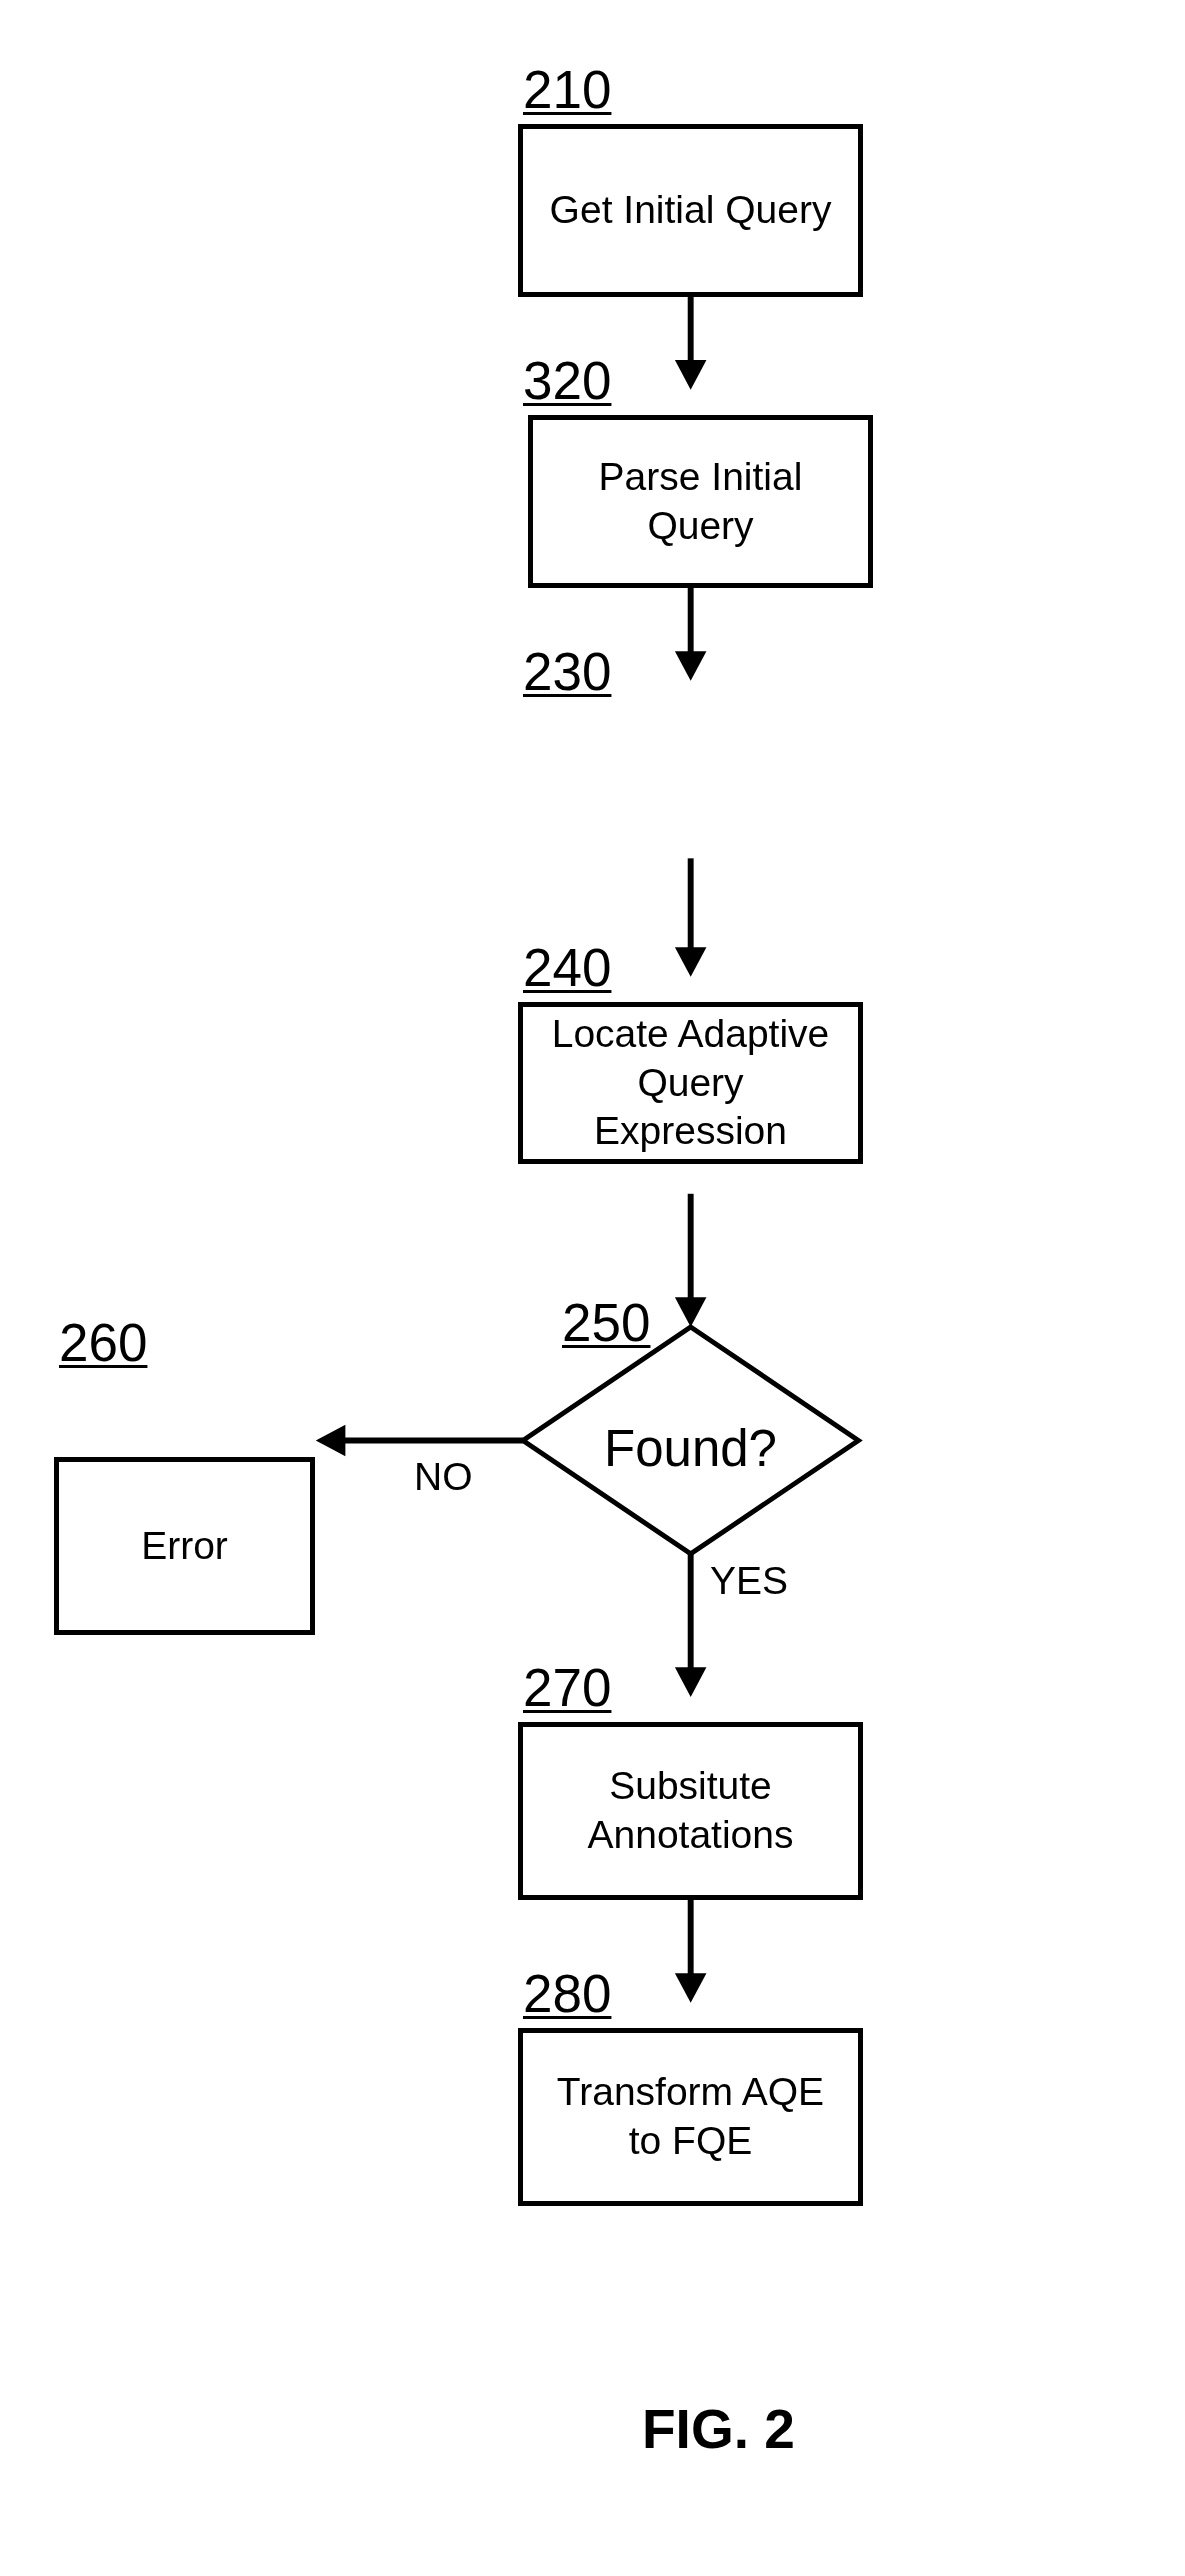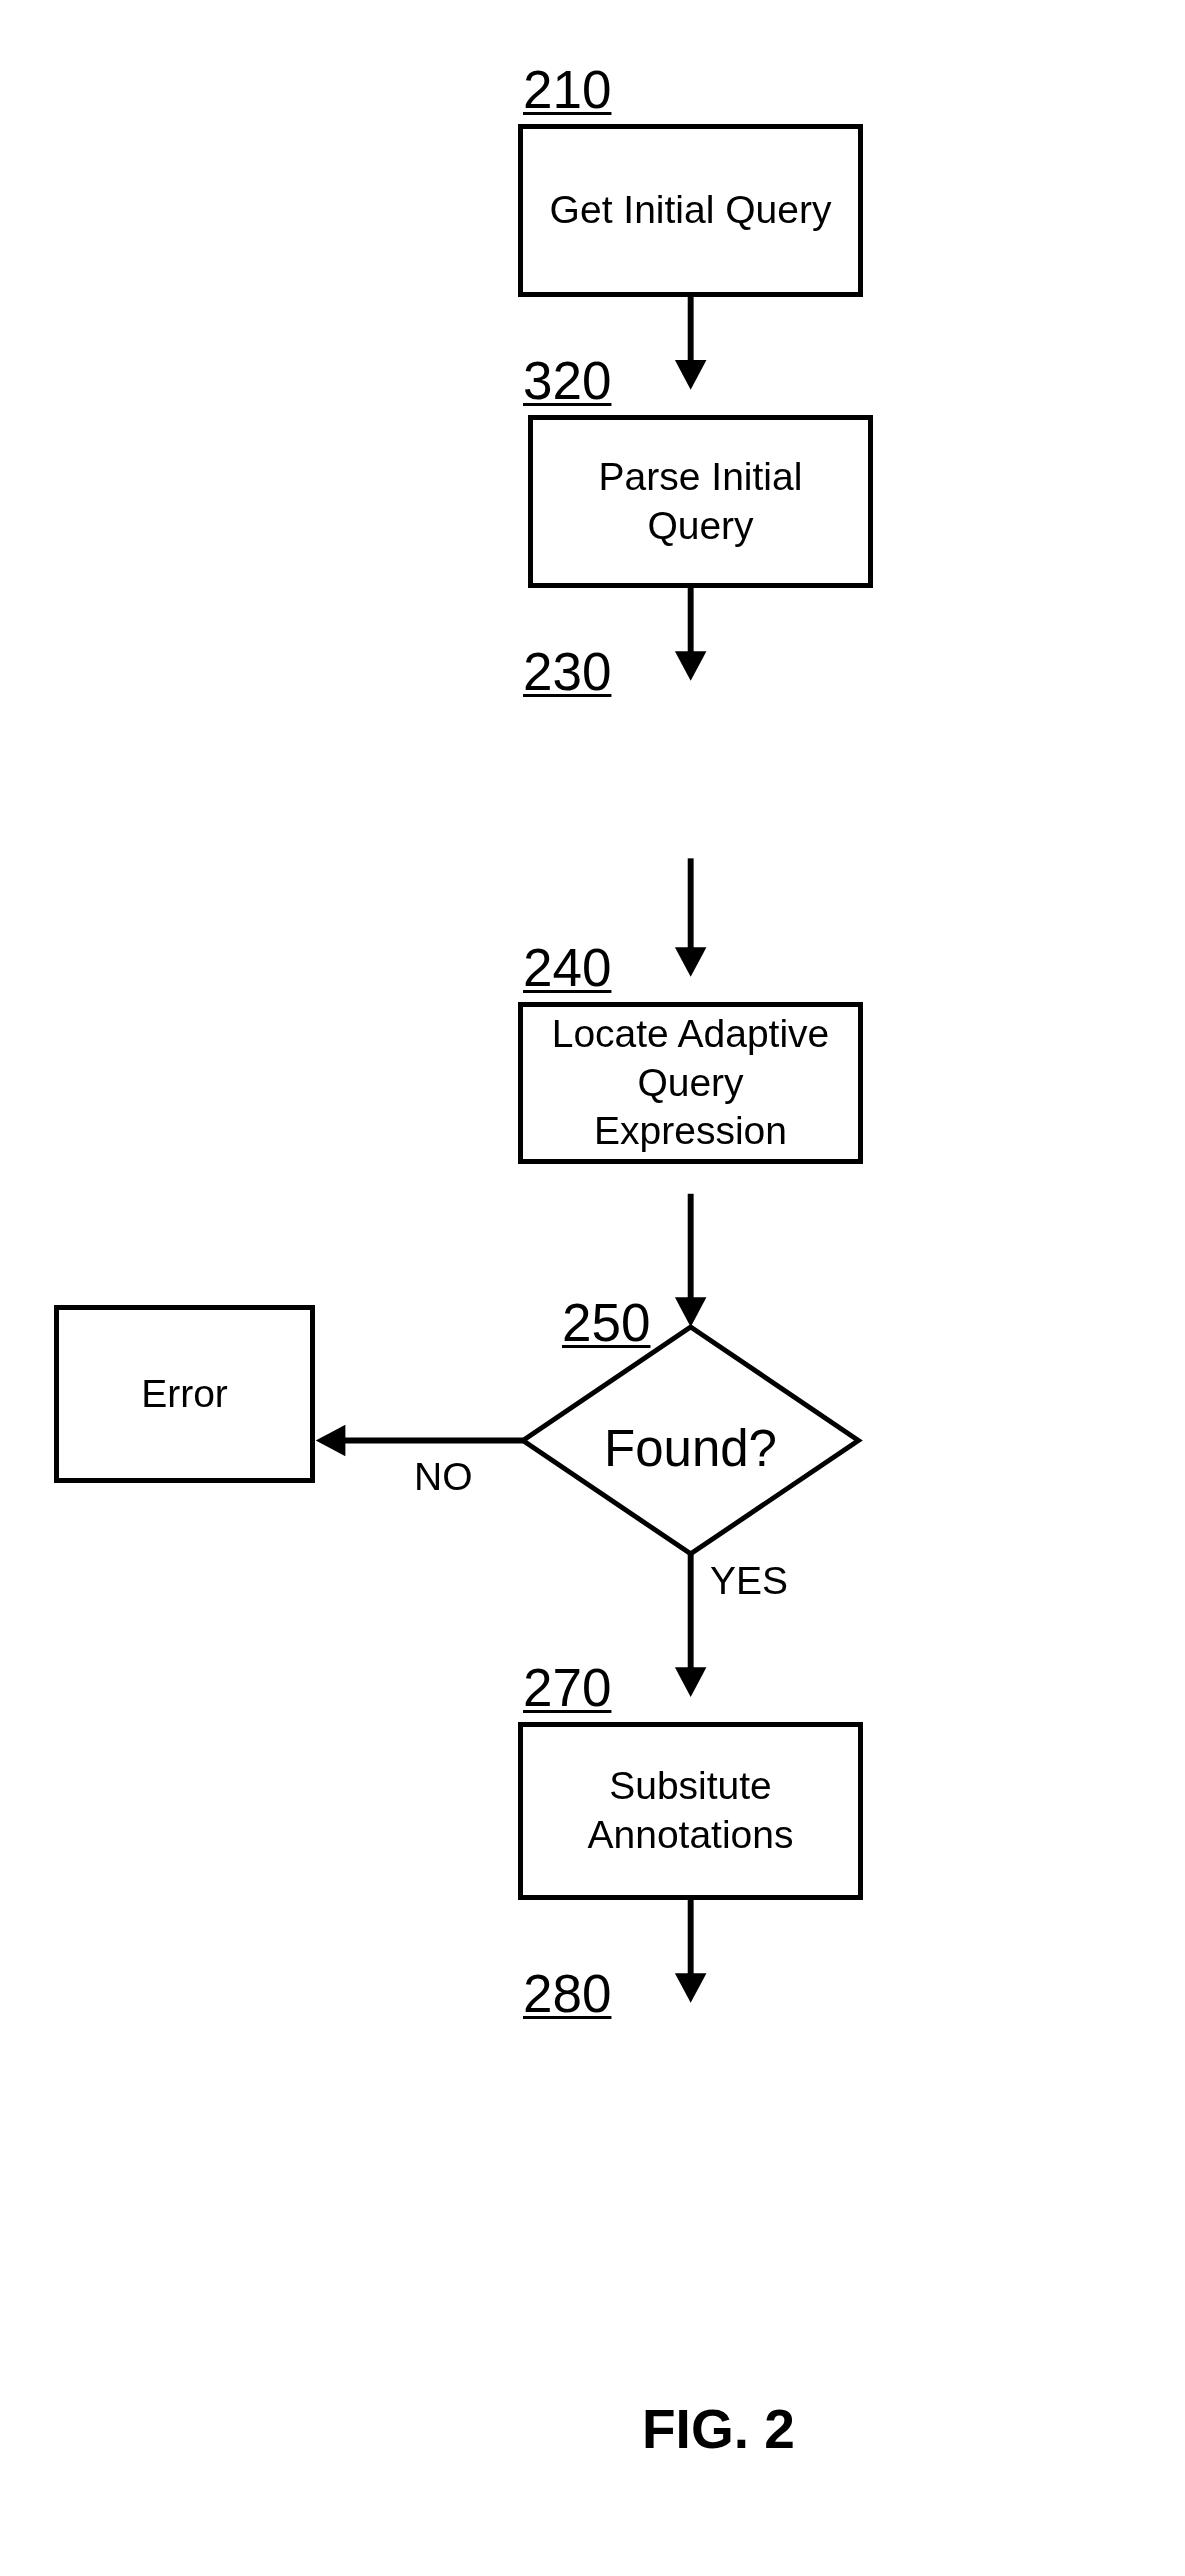--- a/index.html
+++ b/index.html
@@ -109,28 +109,32 @@
 Expression</span>
   </div>
 
   <div class="num" style="left:562px; top:1292px;">250</div>
   <div style="position:absolute; left:592px; top:1419px; width:197px; text-align:center; font-size:51px;">Found?</div>
 
   <div class="edge-label" style="left:414px; top:1455px;">NO</div>
   <div class="edge-label" style="left:710px; top:1559px;">YES</div>
 
   <div class="num" style="left:59px; top:1312px;">260</div>
-  <div class="box" style="left:54px; top:1280px; width:261px; height:178px;">
+  <div class="box" style="left:54px; top:1432px; width:261px; height:178px;">
     <span>Error</span>
   </div>
 
   <div class="num" style="left:523px; top:1657px;">270</div>
   <div class="box" style="left:518px; top:1697px; width:345px; height:178px;">
     <span style="white-space:pre-line;">Subsitute
 Annotations</span>
   </div>
 
   <div class="num" style="left:523px; top:1963px;">280</div>
+  <div class="box" style="left:518px; top:2003px; width:345px; height:178px;">
+    <span style="white-space:pre-line;">Transform AQE
+to FQE</span>
+  </div>
 
   <div class="fig-caption" style="left:622px; top:2397px;margin-left:20px;">FIG. 2</div>
 
 </div>
 
 
 </body></html>

